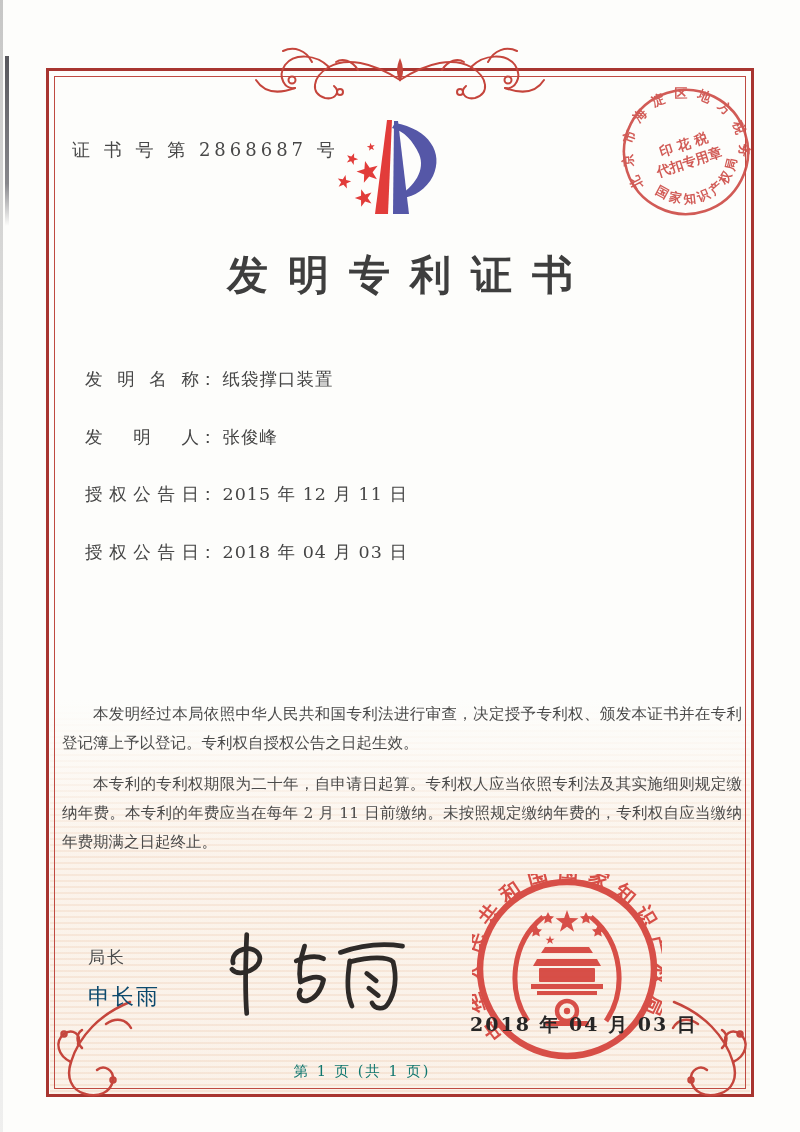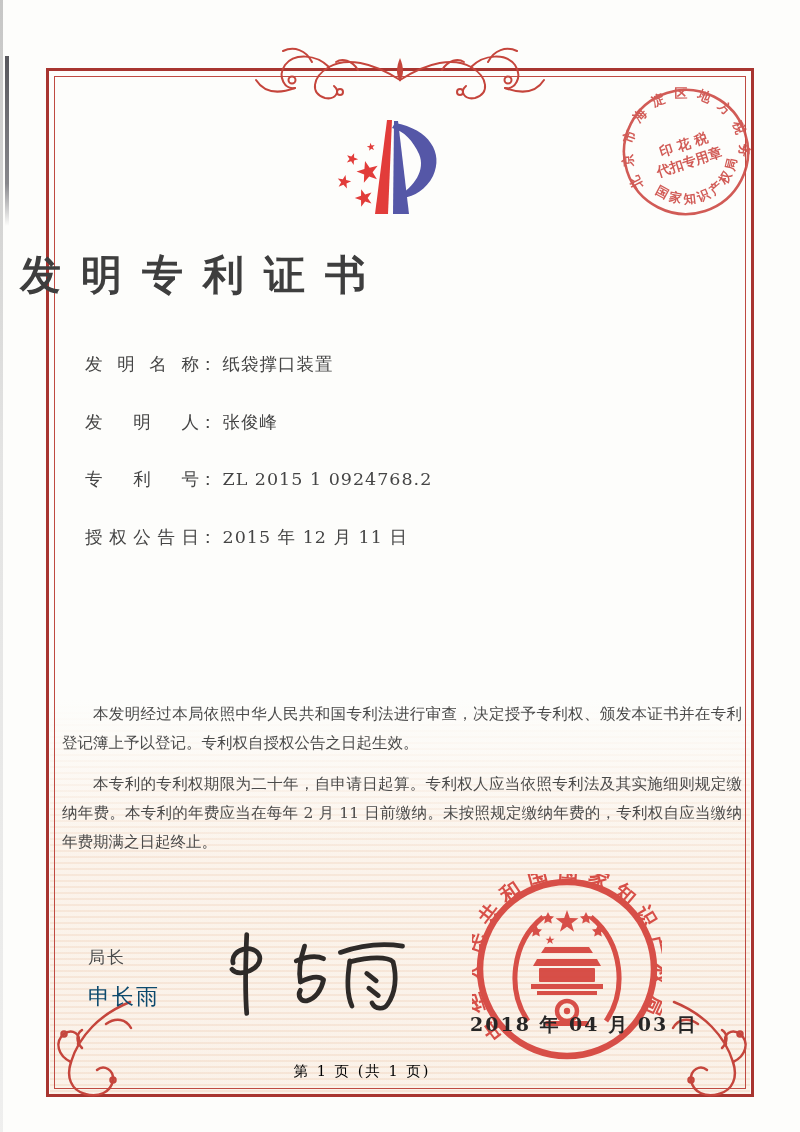--- a/index.html
+++ b/index.html
@@ -33,45 +33,45 @@
   
   .ornament-top{position:absolute;left:250px;top:42px;width:300px;height:74px;}
   .flourish{position:absolute;width:88px;height:104px;}
   .flourish.bl{left:48px;top:996px;}
   .flourish.br{right:44px;top:996px;transform:scaleX(-1);}
 
   .cert-no{position:absolute;left:72px;top:138px;font-size:18px;letter-spacing:4px;color:#474747;}
 
   .logo{position:absolute;left:334px;top:116px;width:116px;height:106px;}
 
-  .title{position:absolute;left:0;top:248px;width:800px;text-align:left;
+  .title{position:absolute;left:0;top:248px;width:800px;text-align:center;
     font-size:41px;font-weight:600;letter-spacing:20px;text-indent:20px;color:#3e3e3e;}
 
-  .fields{position:absolute;left:85px;top:352px;width:640px;font-size:17.5px;color:#454545;}
+  .fields{position:absolute;left:85px;top:367px;width:640px;font-size:17.5px;color:#454545;}
   .field-row{height:57.5px;}
   .field-label{display:inline-block;width:114px;text-align:justify;text-align-last:justify;}
   .field-sep{display:inline-block;margin-right:6px;}
   .field-value{letter-spacing:1px;}
 
   .body-text{position:absolute;left:62px;top:688px;width:680px;
     font-size:15.5px;line-height:29px;color:var(--body_ink);text-align:justify;}
   .body-text p{text-indent:2em;margin-top:12px;}
 
   .sig-title{position:absolute;left:88px;top:946px;font-size:17px;letter-spacing:2px;color:#4c4c4c;}
   .sig-name{position:absolute;left:88px;top:982px;font-size:22px;letter-spacing:2px;color:#0c4a6e;font-family:Liberation Mono, monospace;}
   .sig-hand{position:absolute;left:212px;top:928px;width:200px;height:92px;}
 
   .seal-main{position:absolute;left:472px;top:874px;width:190px;height:190px;opacity:.93;}
   .seal-date{position:absolute;left:470px;top:1012px;font-size:19px;letter-spacing:2px;
     color:#262626;font-weight:600;}
 
   .seal-tax{position:absolute;left:620px;top:86px;width:132px;height:132px;opacity:.9;}
 
   .footer{position:absolute;left:0;top:1062px;width:724px;text-align:center;
-    font-size:14.5px;letter-spacing:2px;color:#000000;}
+    font-size:14.5px;letter-spacing:2px;color:#0f766e;}
 </style>
 </head>
 <body>
 
 <div id="page">
 
   <div class="scan-edge"></div>
   <div class="scan-line"></div>
   <div class="security-band"></div>
 
@@ -111,20 +111,21 @@
       <path d="M82 6 C52 18, 31 40, 23 66 C18 81, 23 94, 37 98"></path>
       <path d="M23 66 C10 60, 6 46, 16 38 C24 32, 34 38, 30 48"></path>
       <path d="M37 98 C51 102, 63 96, 65 84 C66 74, 56 68, 49 74"></path>
       <path d="M58 28 C68 21, 78 23, 83 32"></path>
       <path d="M34 52 C28 46, 28 38, 34 34"></path>
       <circle cx="16" cy="38" r="2.5"></circle>
       <circle cx="65" cy="84" r="2.5"></circle>
     </g>
   </svg>
 
+  <div class="cert-no">证 书 号 第 2868687 号</div>
 
   <svg class="logo" viewBox="0 0 116 106">
     <defs>
       <path id="star" d="M0,-10 L2.35,-3.24 L9.51,-3.09 L3.8,1.24 L5.88,8.09 L0,4 L-5.88,8.09 L-3.8,1.24 L-9.51,-3.09 L-2.35,-3.24 Z"></path>
     </defs>
 
     <path fill="#5557a7" d="M61 7 C95 13, 110 37, 99 60 C91 76, 73 85, 64 80 C80 71, 92 54, 85 38 C79 25, 70 15, 58 12 Z"></path>
 
     <path fill="#5557a7" d="M60 5 L64 5 L75 98 L59 98 Z"></path>
 
@@ -140,24 +141,24 @@
   <div class="title">发明专利证书</div>
 
   <div class="fields">
     <div class="field-row">
       <span class="field-label">发明名称</span><span class="field-sep">：</span><span class="field-value">纸袋撑口装置</span>
     </div>
     <div class="field-row">
       <span class="field-label">发明人</span><span class="field-sep">：</span><span class="field-value">张俊峰</span>
     </div>
     <div class="field-row">
-      <span class="field-label">专利号</span><span class="field-sep">：</span><span class="field-value">ZL 2015 1 0924768.2</span>
-    </div>
-    <div class="field-row">
       <span class="field-label">授权公告日</span><span class="field-sep">：</span><span class="field-value">2015 年 12 月 11 日</span>
+    </div>
+    <div class="field-row">
+      <span class="field-label">授权公告日</span><span class="field-sep">：</span><span class="field-value">2018 年 04 月 03 日</span>
     </div>
   </div>
 
   <div class="body-text">
     <p>本发明经过本局依照中华人民共和国专利法进行审查，决定授予专利权、颁发本证书并在专利登记簿上予以登记。专利权自授权公告之日起生效。</p>
     <p>本专利的专利权期限为二十年，自申请日起算。专利权人应当依照专利法及其实施细则规定缴纳年费。本专利的年费应当在每年 2 月 11 日前缴纳。未按照规定缴纳年费的，专利权自应当缴纳年费期满之日起终止。</p>
   </div>
 
   <div class="sig-title">局长</div>
   <div class="sig-name">申长雨</div>

